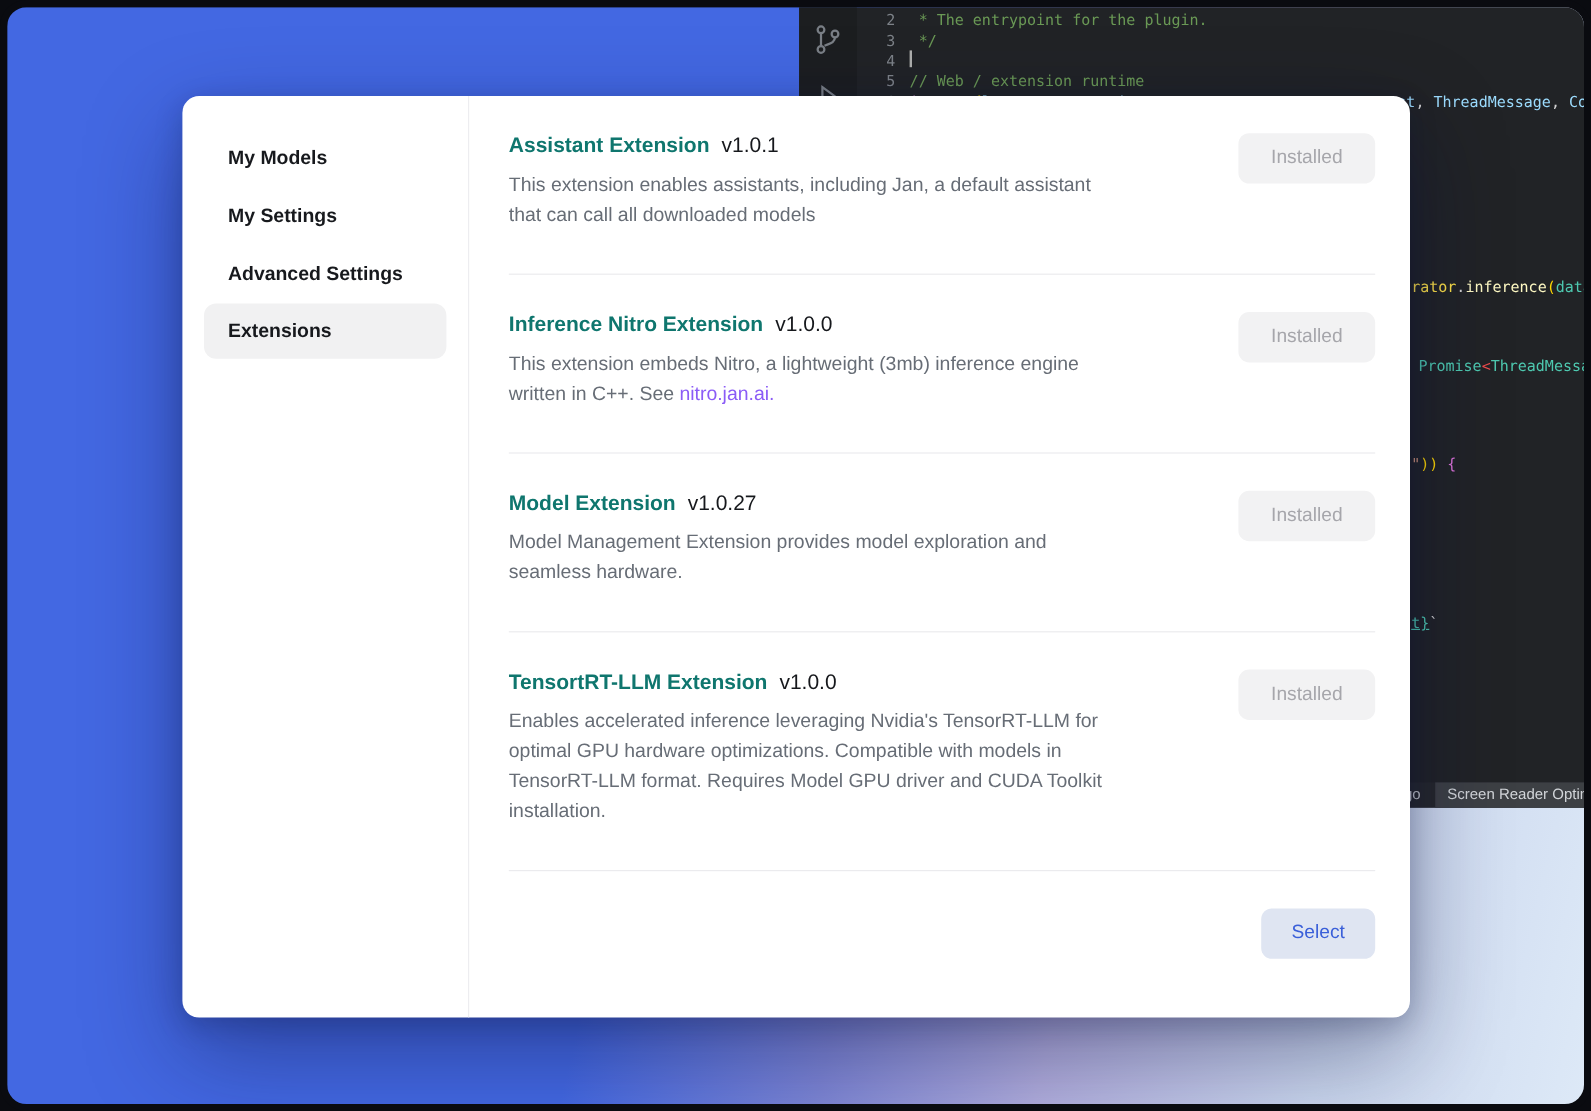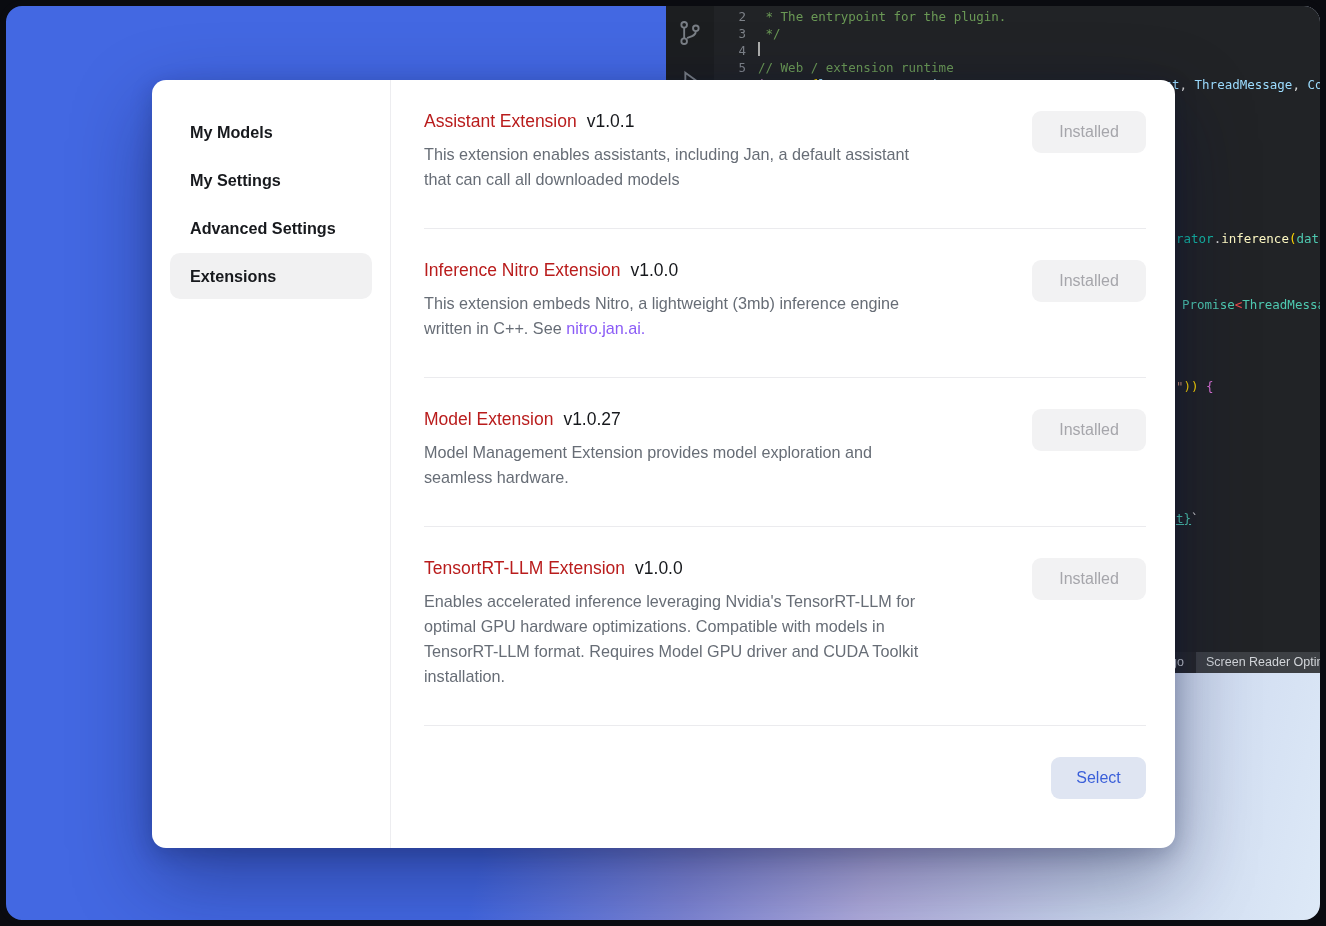--- a/index.html
+++ b/index.html
@@ -63,21 +63,21 @@
     padding-left:20px; border-radius:10px;
     font-size:16.2px; font-weight:700; color:#17191d; cursor:pointer;
     white-space:nowrap;
   }
   .side-item.active { background:#f1f1f2; }
   .content { flex:1; padding:0 29px 0 33px; }
   .row { display:flex; align-items:flex-start; border-bottom:1px solid #ebebee; padding:28px 0 36px 0; }
   .row:last-child { border-bottom:none; }
   .row-text { width:600px; flex:none; }
   .row-title { font-size:17.5px; line-height:26px; }
-  .ext-name { font-weight:400; color:#b91c1c; }
+  .ext-name { font-weight:700; color:#0f766e; }
   .ext-version { font-weight:400; color:#16181c; margin-left:10px; }
   .row-desc { margin-top:8px; font-size:16.2px; line-height:25px; color:#676d76; }
   .link { color:#8b5cf6; cursor:pointer; }
   .row-btn { margin-left:auto; margin-top:3px; }
   .btn {
     display:flex; align-items:center; justify-content:center;
     height:42px; border:none; border-radius:9px;
     font-family:"Liberation Sans", sans-serif; font-size:16px;
   }
   .btn-installed { width:114px; background:#F2F2F3; color:#A6A6AB; font-weight:500; }
@@ -124,21 +124,21 @@
       <div class="code-line">
         <span class="line-num">5</span>
         <span><span style="color: rgb(106, 153, 85);">// Web / extension runtime</span></span>
       </div>
       <div class="code-line">
         <span class="line-num">6</span>
         <span><span style="color: rgb(197, 134, 192);">import </span><span style="color: rgb(255, 215, 0);">{</span><span style="color: rgb(156, 220, 254);">log</span><span style="color: rgb(212, 212, 212);">, </span><span style="color: rgb(156, 220, 254);">BaseExtension</span><span style="color: rgb(212, 212, 212);">, </span><span style="color: rgb(156, 220, 254);">MessageEvent</span><span style="color: rgb(212, 212, 212);">, </span><span style="color: rgb(156, 220, 254);">MessageRequest</span><span style="color: rgb(212, 212, 212);">, </span><span style="color: rgb(156, 220, 254);">ThreadMessage</span><span style="color: rgb(212, 212, 212);">, </span><span style="color: rgb(156, 220, 254);">ContentType</span></span>
       </div>
     </div>
 
-    <div class="frag frag-1"><span style="color: #14b8a6;">rator</span><span style="color: rgb(212, 212, 212);">.</span><span style="color: #fef9c3;">inference</span><span style="color: rgb(255, 215, 0);">(</span><span style="color: rgb(78, 201, 176);">data</span></div>
+    <div class="frag frag-1"><span style="color: #fde047;">rator</span><span style="color: rgb(212, 212, 212);">.</span><span style="color: #fef9c3;">inference</span><span style="color: rgb(255, 215, 0);">(</span><span style="color: rgb(78, 201, 176);">data</span></div>
     <div class="frag frag-2"><span style="color: rgb(78, 201, 176);">Promise</span><span style="color: rgb(241, 76, 76);">&lt;</span><span style="color: rgb(78, 201, 176);">ThreadMessage</span></div>
     <div class="frag frag-3"><span style="color: rgb(206, 145, 120);">"</span><span style="color: rgb(255, 215, 0);">))</span><span style="color: rgb(218, 112, 214);"> {</span></div>
     <div class="frag frag-4"><span style="color: rgb(78, 201, 176); text-decoration: underline;">t}</span><span style="color: rgb(212, 212, 212);">`</span></div>
 
     <div class="status-bar">
       <span class="status-left">go</span>
       <span class="status-chip">Screen Reader Optimize</span>
     </div>
   </div>
 

